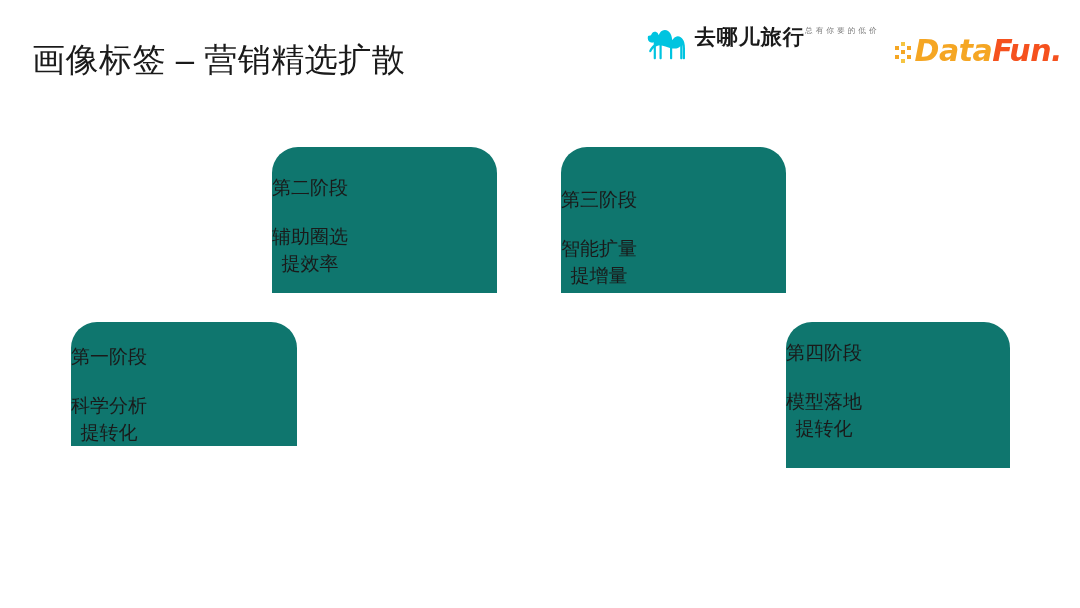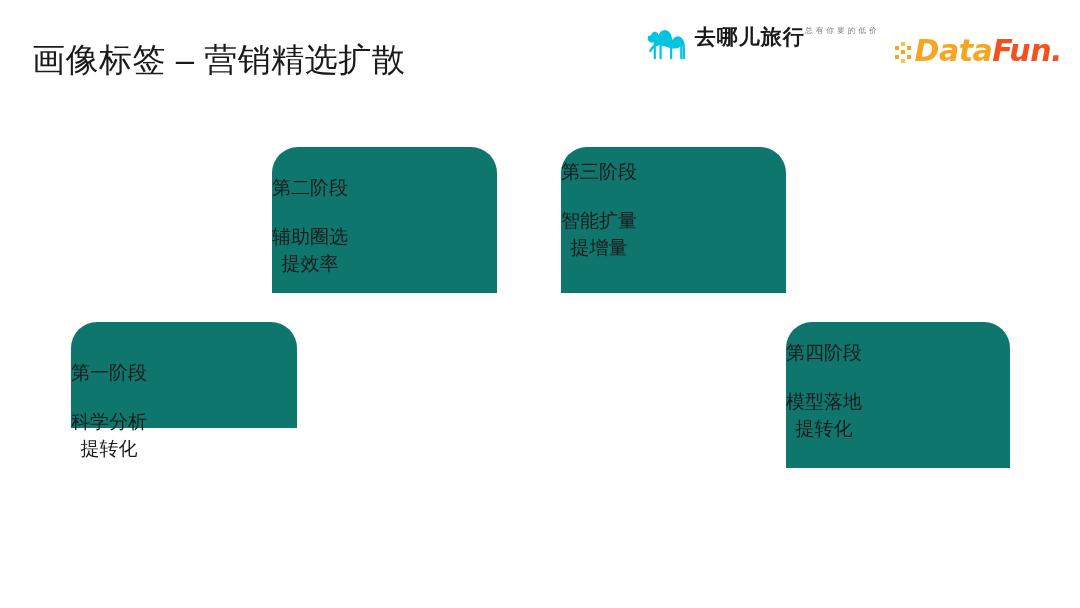--- a/index.html
+++ b/index.html
@@ -127,23 +127,23 @@
   }
   .stage-lines {
     text-align: center;
     color: #1a1a1a;
     font-size: 19px;
     line-height: 27px;
   }
   .stage-line { white-space: nowrap; }
 
   
-  #stage-1 { left: 71px;  top: 322px; width: 226px; height: 106px; padding-top: 38px; }
+  #stage-1 { left: 71px;  top: 322px; width: 226px; height: 124px; padding-top: 22px; }
   #stage-2 { left: 272px; top: 147px; width: 225px; height: 146px; padding-top: 28px; }
-  #stage-3 { left: 561px; top: 147px; width: 225px; height: 146px; padding-top: 12px; }
+  #stage-3 { left: 561px; top: 147px; width: 225px; height: 146px; padding-top: 40px; }
   #stage-4 { left: 786px; top: 322px; width: 224px; height: 146px; padding-top: 18px; }
 
   #stage-1 .stage-lines,
   #stage-4 .stage-lines { margin-top: 22px; }
   #stage-2 .stage-lines,
   #stage-3 .stage-lines { margin-top: 22px; }
 </style>
 </head>
 <body>
 

